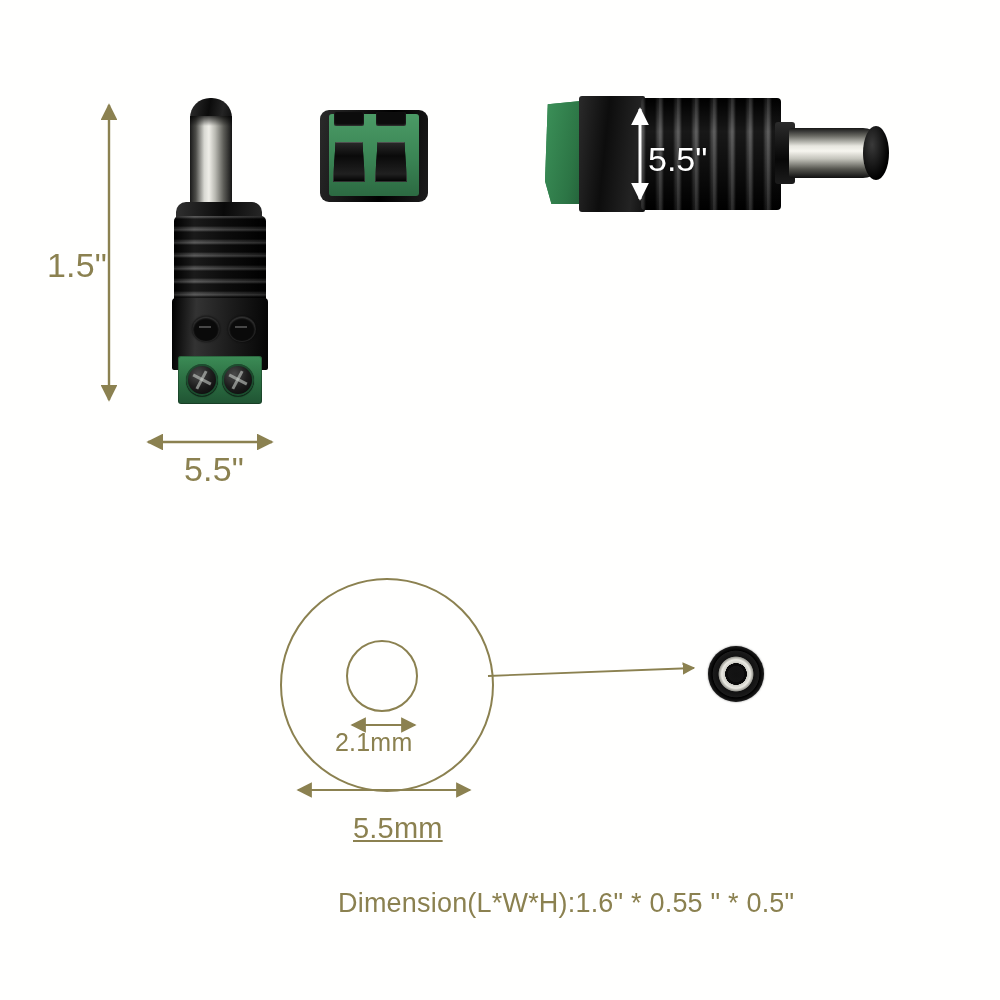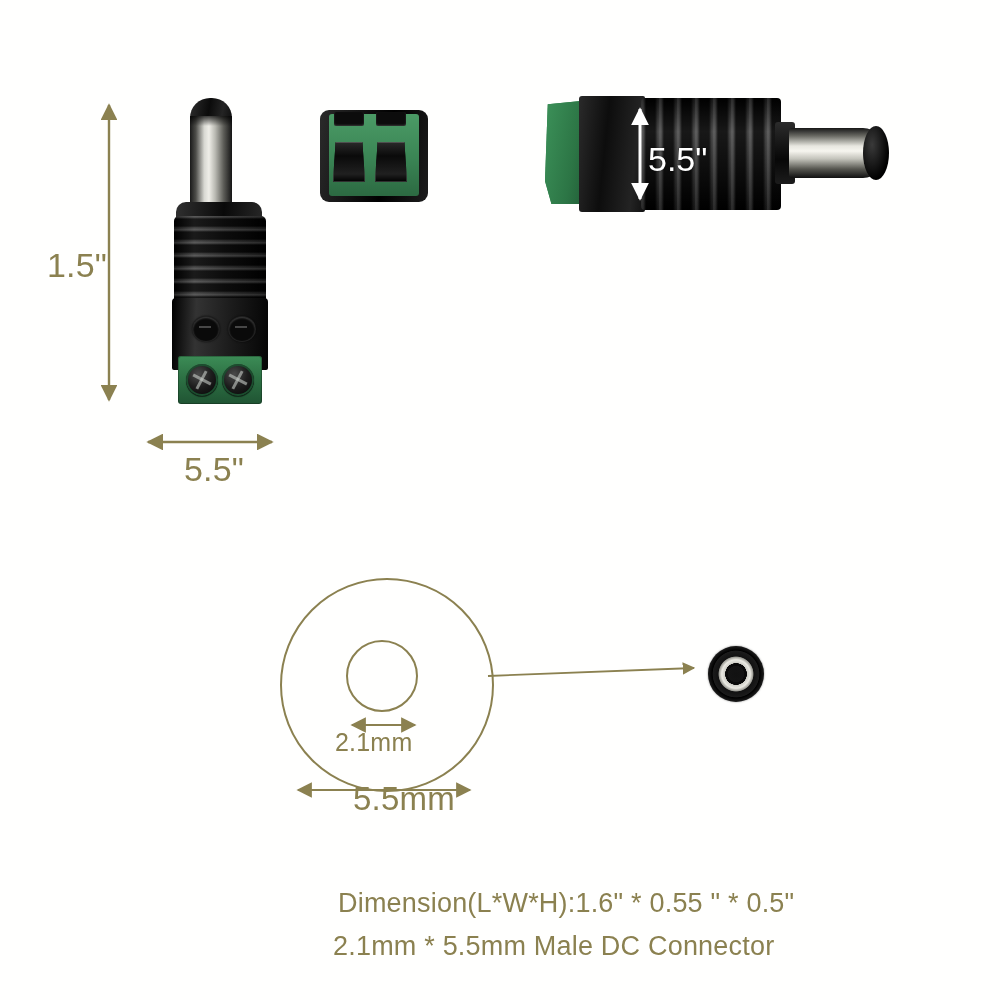--- a/index.html
+++ b/index.html
@@ -188,21 +188,21 @@
   .c-inner{
     position:absolute;left:66px;top:62px;width:72px;height:72px;border-radius:50%;
     border:2.2px solid #8b8150;box-sizing:border-box;
   }
 
   
   .t-15  {left:47px; top:246px; font-size:34px;}
   .t-55in{left:184px;top:450px; font-size:34px;}
   .t-55wh{left:648px;top:140px; font-size:34px;}
   .t-21mm{left:335px;top:728px; font-size:25px;}
-  .t-55mm{left:353px;top:780px; font-size:33px;}
+  .t-55mm{left:353px;top:812px; font-size:29px;text-decoration:underline;}
   .t-cap1 {left:338px;top:888px; font-size:27px;}
   .t-cap2 {left:333px;top:931px; font-size:27px;}
   svg.ov{position:absolute;left:0;top:0;width:1000px;height:1000px;pointer-events:none;}
 </style>
 </head>
 <body>
 
 <div id="stage">
 
   <div id="conn-left">
@@ -268,15 +268,14 @@
     <line x1="488" y1="676" x2="694" y2="668" stroke="#8b8150" stroke-width="1.8" marker-end="url(#ar-o)"></line>
   </svg>
 
   <div class="dimtext t-15">1.5"</div>
   <div class="dimtext t-55in">5.5"</div>
   <div class="whitetext t-55wh">5.5"</div>
   <div class="dimtext t-21mm">2.1mm</div>
   <div class="dimtext t-55mm">5.5mm</div>
 
   <div class="dimtext t-cap1">Dimension(L*W*H):1.6" * 0.55 " * 0.5"</div>
-  <div class="dimtext t-cap2">2.1mm * 5.5mm Male DC Connector</div>
 
 </div>
 
 </body></html>

